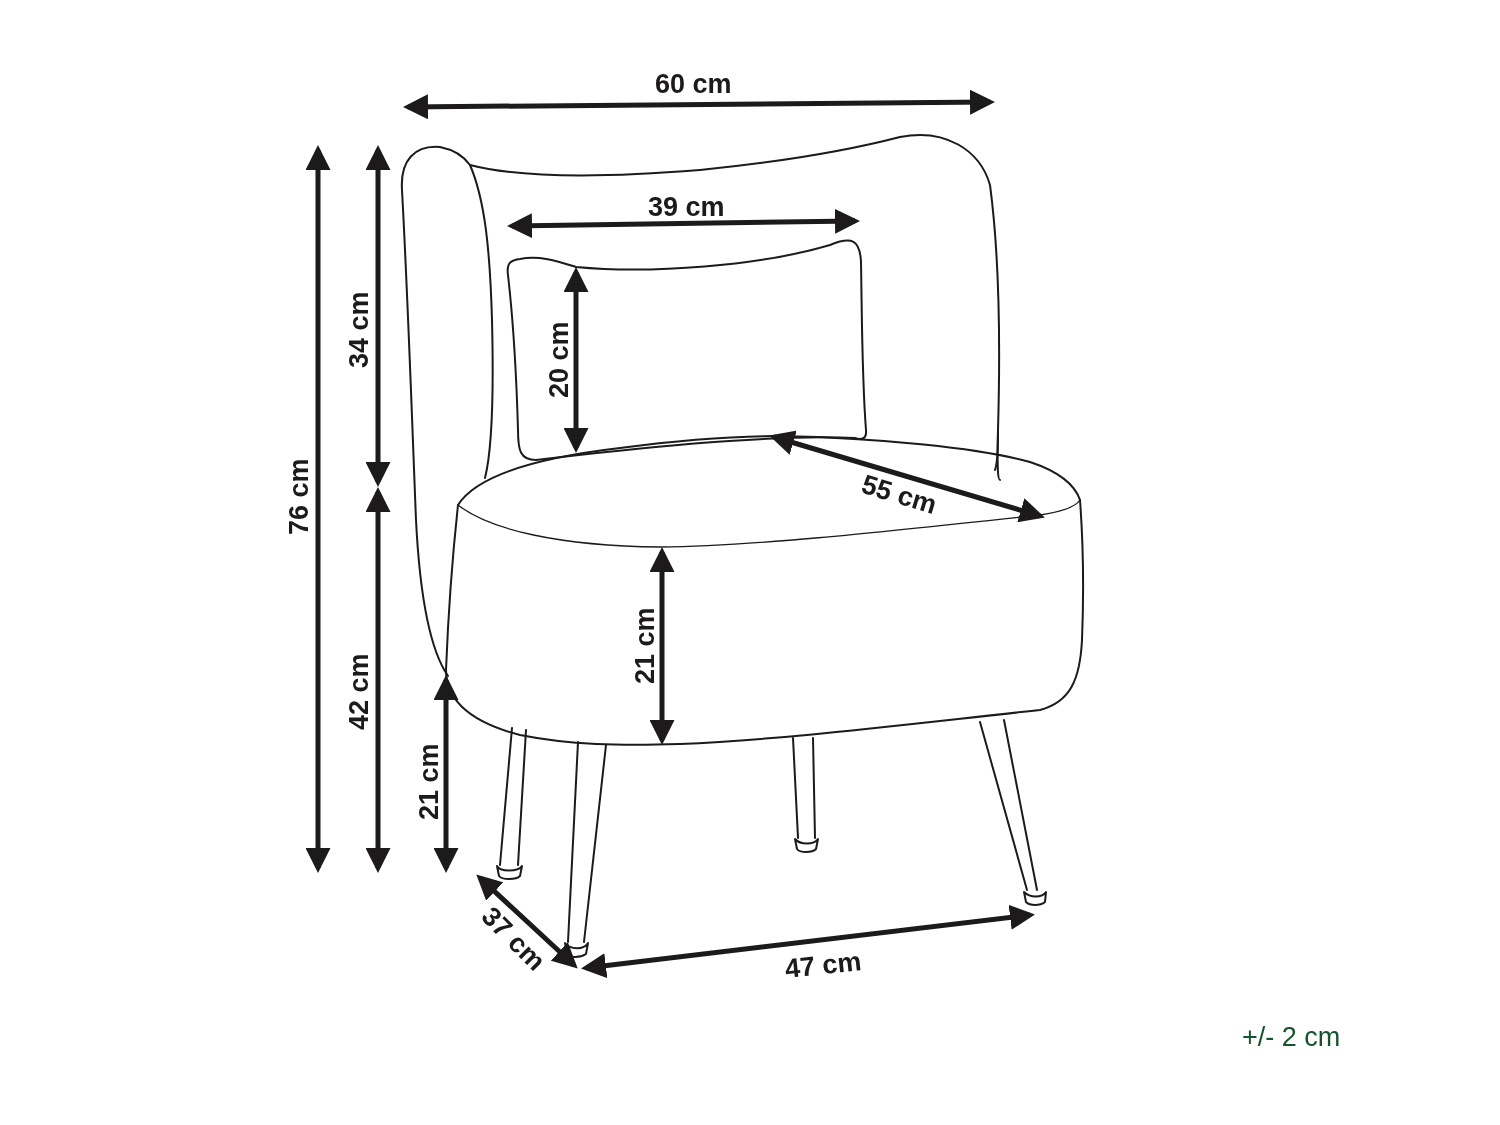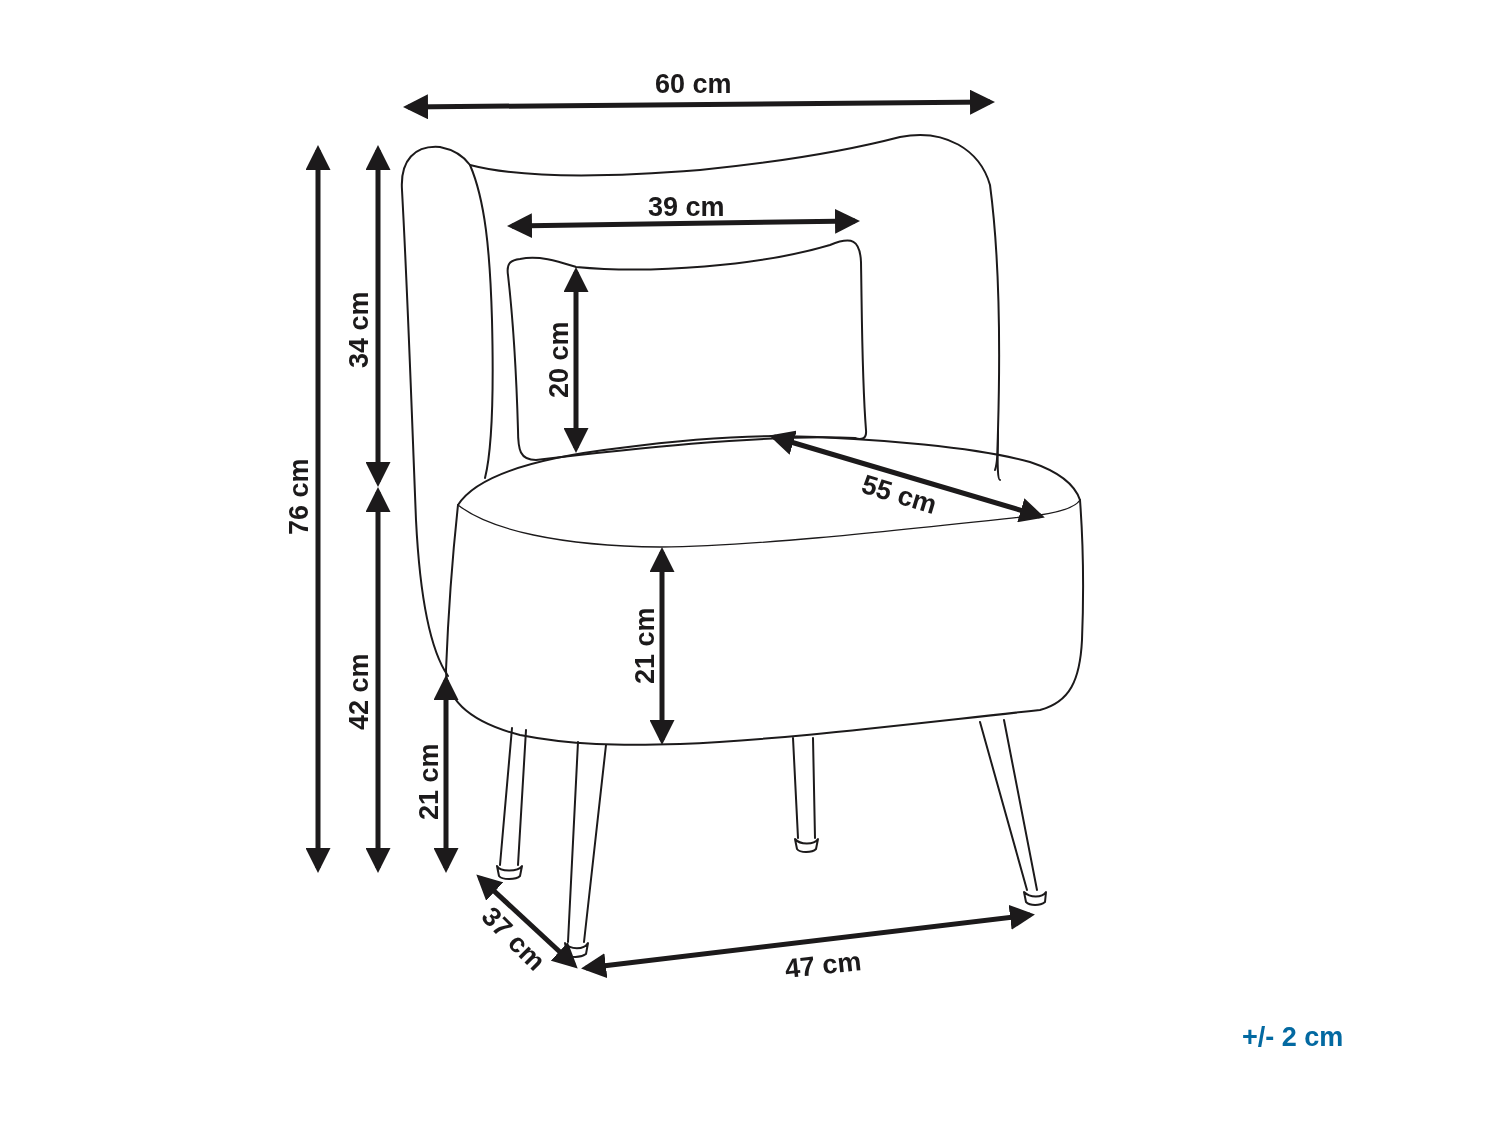--- a/index.html
+++ b/index.html
@@ -3,21 +3,21 @@
 <meta charset="utf-8">
 <style>
   html, body { margin: 0; padding: 0; background: #ffffff; }
   body { width: 1500px; height: 1125px; position: relative; overflow: hidden; }
   #diagram { position: absolute; left: 0; top: 0; width: 1500px; height: 1125px; }
   .outline { fill: none; stroke: #1c1a1b; stroke-width: 2; stroke-linejoin: round; stroke-linecap: round; }
   .thin { fill: none; stroke: #1c1a1b; stroke-width: 1.3; }
   .dim { stroke: #1c1a1b; stroke-width: 5; fill: none; }
   .head { fill: #1c1a1b; }
   .lbl { font-family: "Liberation Sans", sans-serif; font-weight: bold; font-size: 27px; fill: #1c1a1b; }
-  .tol { position: absolute; left: 1242px; top: 1022px; font-family: "Liberation Sans", sans-serif; font-weight: bold; font-size: 27px; color: #0369a1; }
+  .tol { position: absolute; left: 1242px; top: 1022px; font-family: "Liberation Sans", sans-serif; font-weight: normal; font-size: 27px; color: #14532d; }
 </style>
 </head>
 <body>
 
 <svg id="diagram" viewBox="0 0 1500 1125" xmlns="http://www.w3.org/2000/svg">
 
   <g>
 
     <path class="outline" d="M448,676 C430,650 420,600 416,520 C412,420 408,300 402,190 C400,160 415,145 440,147
          C455,150 465,158 470,165 C520,178 600,178 700,170 C780,162 850,150 900,137

